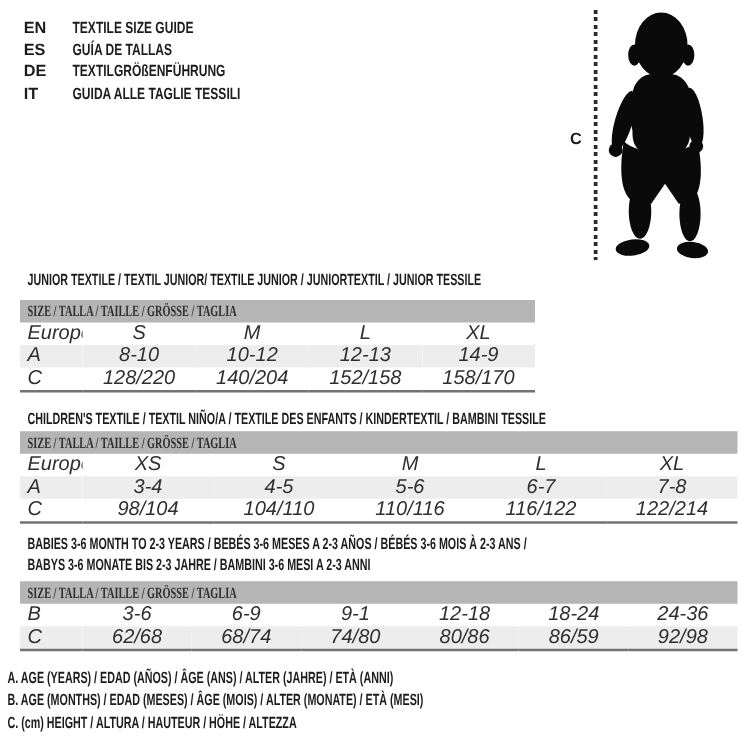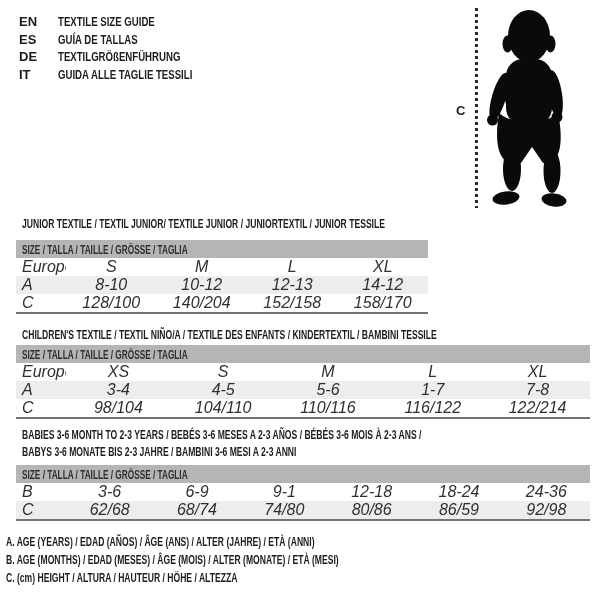--- a/index.html
+++ b/index.html
@@ -20,21 +20,21 @@
   .baby{position:absolute;left:485px;top:9px;}
 
   
   .section-title{position:absolute;font-size:13px;font-weight:700;white-space:nowrap;
                  transform:scaleX(0.66);transform-origin:0 0;line-height:17px;}
   #s1-title{left:22px;top:215px;}
   #s2-title{left:22px;top:326px;}
   #s3-title{left:22px;top:426px;}
 
   
-  .size-bar{position:absolute;height:18px;line-height:18px;}
+  .size-bar{position:absolute;height:18px;line-height:18px;font-family:Liberation Serif, serif;}
   .size-bar span{display:inline-block;margin-left:6px;font-weight:700;font-size:12.5px;color:#2e2e2e;
                  transform:scaleX(0.66);transform-origin:0 50%;white-space:nowrap;}
   #s1-bar{left:16px;top:240px;width:412px;}
   #s2-bar{left:16px;top:345px;width:574px;}
   #s3-bar{left:16px;top:465px;width:574px;}
 
   
   table{position:absolute;border-collapse:collapse;table-layout:fixed;
         font-size:16px;color:#2f2f2f;border-bottom:2px solid #737373;font-style:italic;}
   #t1{left:16px;top:258px;width:412px;}
@@ -110,25 +110,25 @@
         <td>S</td>
         <td>M</td>
         <td>L</td>
         <td>XL</td>
       </tr>
       <tr class="alt">
         <td class="label">A</td>
         <td>8-10</td>
         <td>10-12</td>
         <td>12-13</td>
-        <td>14-12</td>
+        <td>14-9</td>
       </tr>
       <tr>
         <td class="label">C</td>
-        <td>128/100</td>
+        <td>128/220</td>
         <td>140/204</td>
         <td>152/158</td>
         <td>158/170</td>
       </tr>
     </tbody>
   </table>
 
   <div class="section-title" id="s2-title">CHILDREN'S TEXTILE / TEXTIL NIÑO/A / TEXTILE DES ENFANTS / KINDERTEXTIL / BAMBINI TESSILE</div>
   <div class="size-bar" id="s2-bar" style="background:#b5b5b5;">
     <span>SIZE / TALLA / TAILLE / GRÖSSE / TAGLIA</span>
@@ -149,21 +149,21 @@
         <td>S</td>
         <td>M</td>
         <td>L</td>
         <td>XL</td>
       </tr>
       <tr class="alt">
         <td class="label">A</td>
         <td>3-4</td>
         <td>4-5</td>
         <td>5-6</td>
-        <td>1-7</td>
+        <td>6-7</td>
         <td>7-8</td>
       </tr>
       <tr>
         <td class="label">C</td>
         <td>98/104</td>
         <td>104/110</td>
         <td>110/116</td>
         <td>116/122</td>
         <td>122/214</td>
       </tr>

